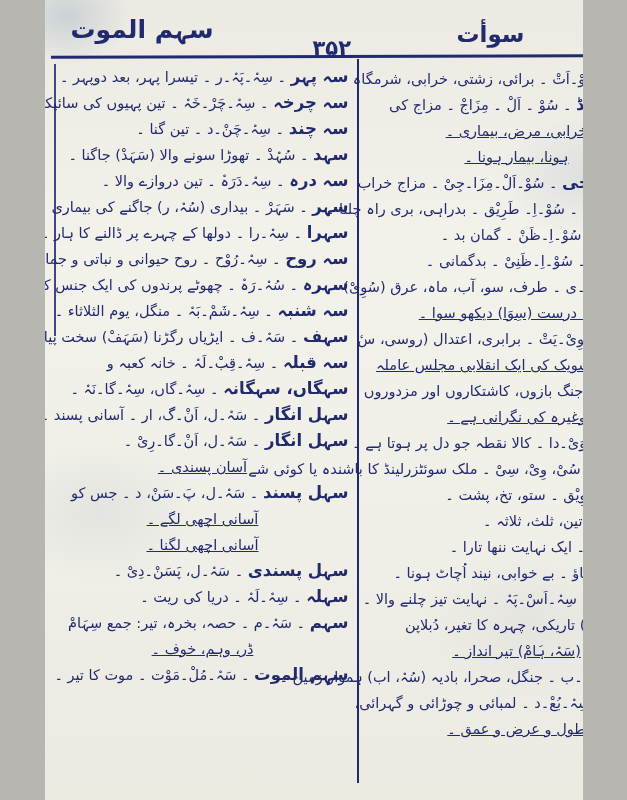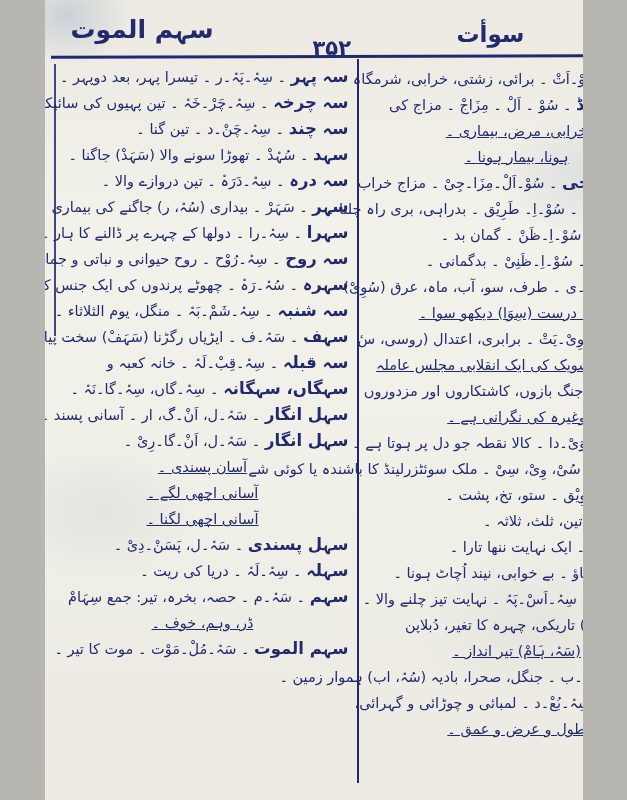--- a/index.html
+++ b/index.html
@@ -111,20 +111,21 @@
       <div class="line"><span class="hw">سہرا</span> ۔ سِہْ۔را ۔ دولھا کے چہرے پر ڈالنے کا ہار ۔</div>
       <div class="line"><span class="hw">سہ روح</span> ۔ سِہْ۔رُوْح ۔ روح حیوانی و نباتی و جمادی ۔</div>
       <div class="line"><span class="hw">سہرہ</span> ۔ سُہْ۔رَہْ ۔ چھوٹے پرندوں کی ایک جنس کا نام ۔</div>
       <div class="line"><span class="hw">سہ شنبہ</span> ۔ سِہْ۔شَمْ۔بَہْ ۔ منگل، یوم الثلاثاء ۔</div>
       <div class="line"><span class="hw">سہف</span> ۔ سَہْ۔ف ۔ ایڑیاں رگڑنا (سَہَفْ) سخت پیاس ۔</div>
       <div class="line"><span class="hw">سہ قبلہ</span> ۔ سِہْ۔قِبْ۔لَہْ ۔ خانہ کعبہ و</div>
       <div class="line"><span class="hw">سہگاں، سہگانہ</span> ۔ سِہْ۔گاں، سِہْ۔گا۔نَہْ ۔</div>
       <div class="line"><span class="hw">سہل انگار</span> ۔ سَہْ۔ل، اَنْ۔گ، ار ۔ آسانی پسند ۔</div>
       <div class="line"><span class="hw">سہل انگار</span> ۔ سَہْ۔ل، اَنْ۔گا۔رِیْ ۔</div>
       <div class="line center">آسان پسندی ۔</div>
+      <div class="line"><span class="hw">سہل پسند</span> ۔ سَہْ۔ل، پَ۔سَنْ، د ۔ جس کو</div>
       <div class="line center">آسانی اچھی لگے ۔</div>
       <div class="line center">آسانی اچھی لگنا ۔</div>
       <div class="line"><span class="hw">سہل پسندی</span> ۔ سَہْ۔ل، پَسَنْ۔دِیْ ۔</div>
       <div class="line"><span class="hw">سہلہ</span> ۔ سِہْ۔لَہْ ۔ دریا کی ریت ۔</div>
       <div class="line"><span class="hw">سہم</span> ۔ سَہْ۔م ۔ حصہ، بخرہ، تیر: جمع سِہَامْ</div>
       <div class="line center">ڈر، وہم، خوف ۔</div>
       <div class="line"><span class="hw">سہم الموت</span> ۔ سَہْ۔مُلْ۔مَوْت ۔ موت کا تیر ۔</div>
     </div>
 </div>
 

